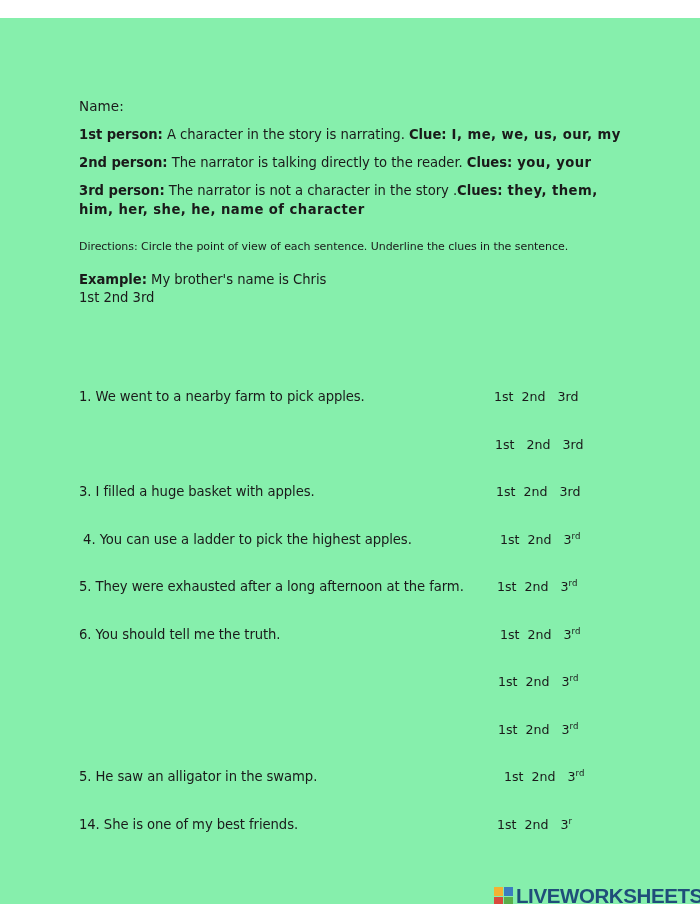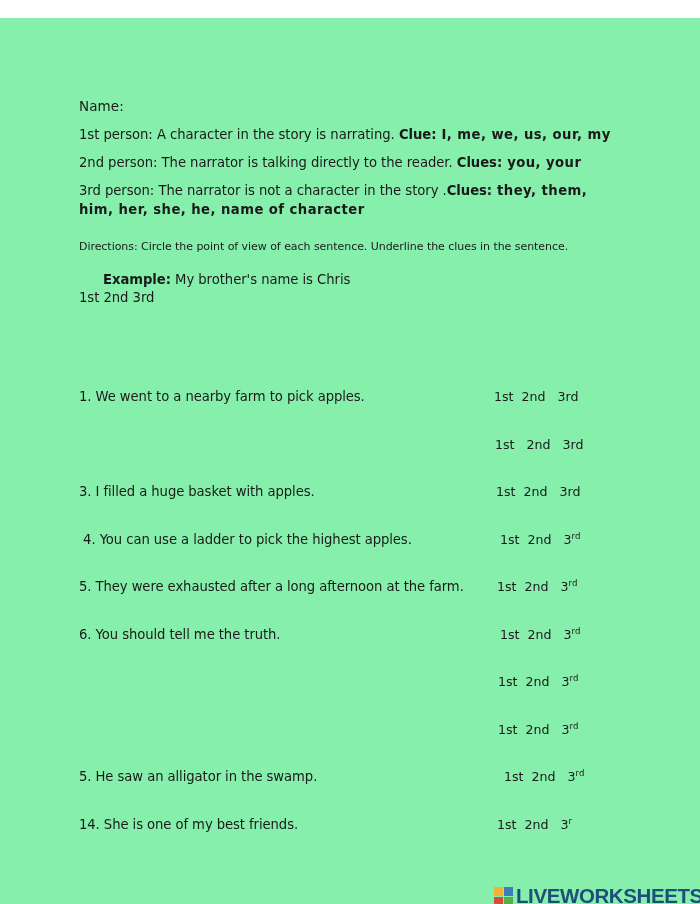--- a/index.html
+++ b/index.html
@@ -39,21 +39,21 @@
     letter-spacing: 0.1px;
   }
 
   .def-line {
     font-size: 13.2px;
     line-height: 19px;
     margin-bottom: 9px;
     letter-spacing: -0.05px;
   }
   .def-line .lbl {
-    font-weight: normal;
+    font-weight: bold;
   }
   .def-line .body {
     font-weight: normal;
   }
   .def-line .cluelbl {
     font-weight: bold;
   }
   .def-line .clues {
     font-weight: bold;
     letter-spacing: 0.45px;
@@ -67,21 +67,21 @@
     width: 520px;
     letter-spacing: -0.05px;
   }
 
   .example {
     font-size: 13.2px;
     line-height: 18px;
     margin-top: 14px;
     letter-spacing: -0.05px;
   }
-  .example .exlbl { font-weight: bold; margin-left: 24px; }
+  .example .exlbl { font-weight: bold; }
   .example-opts {
     font-size: 13.2px;
     line-height: 18px;
     letter-spacing: -0.05px;
   }
 
   
   .questions {
     position: absolute;
     left: 79px;

